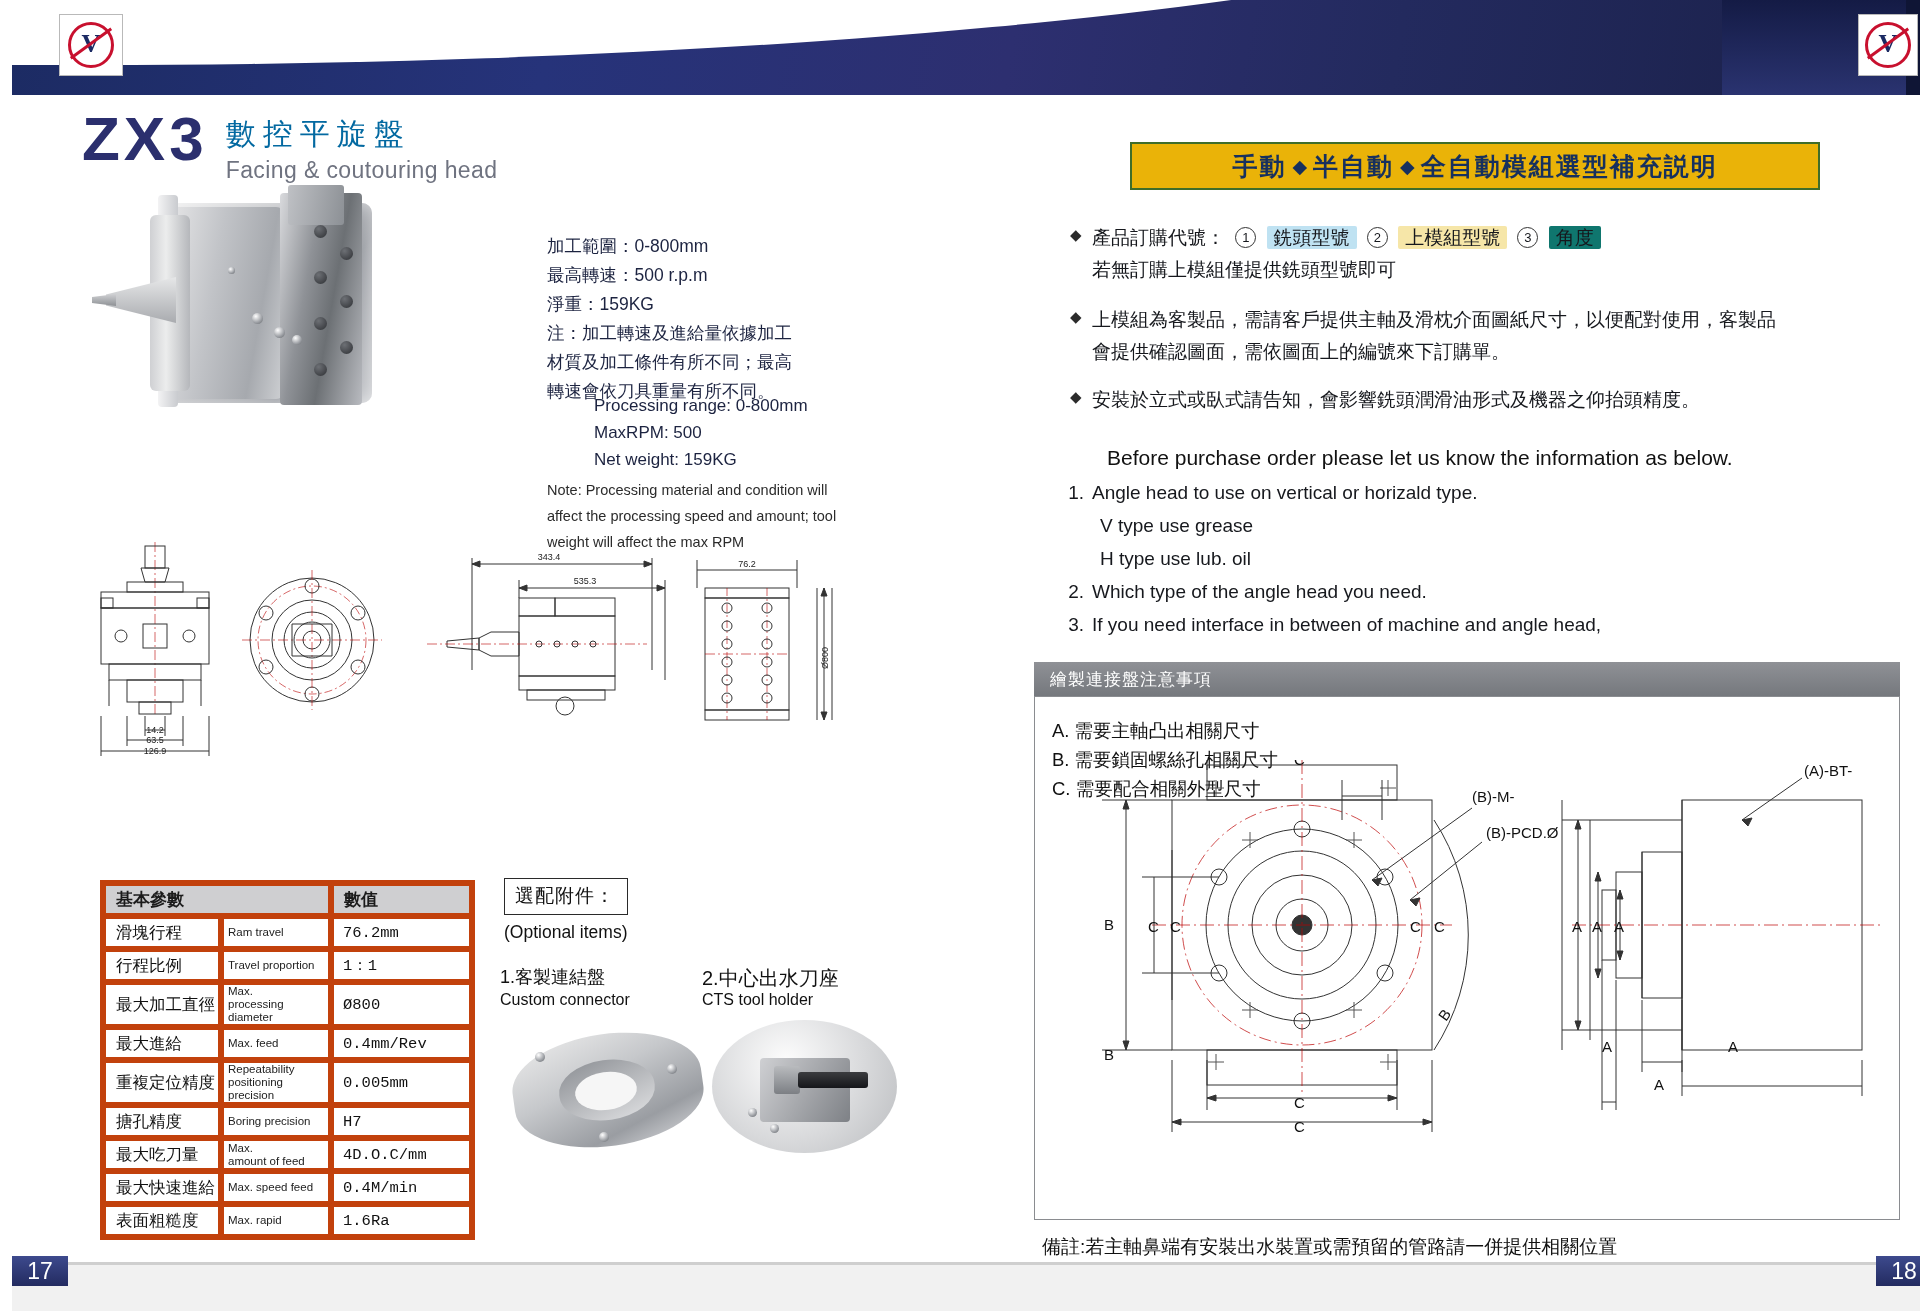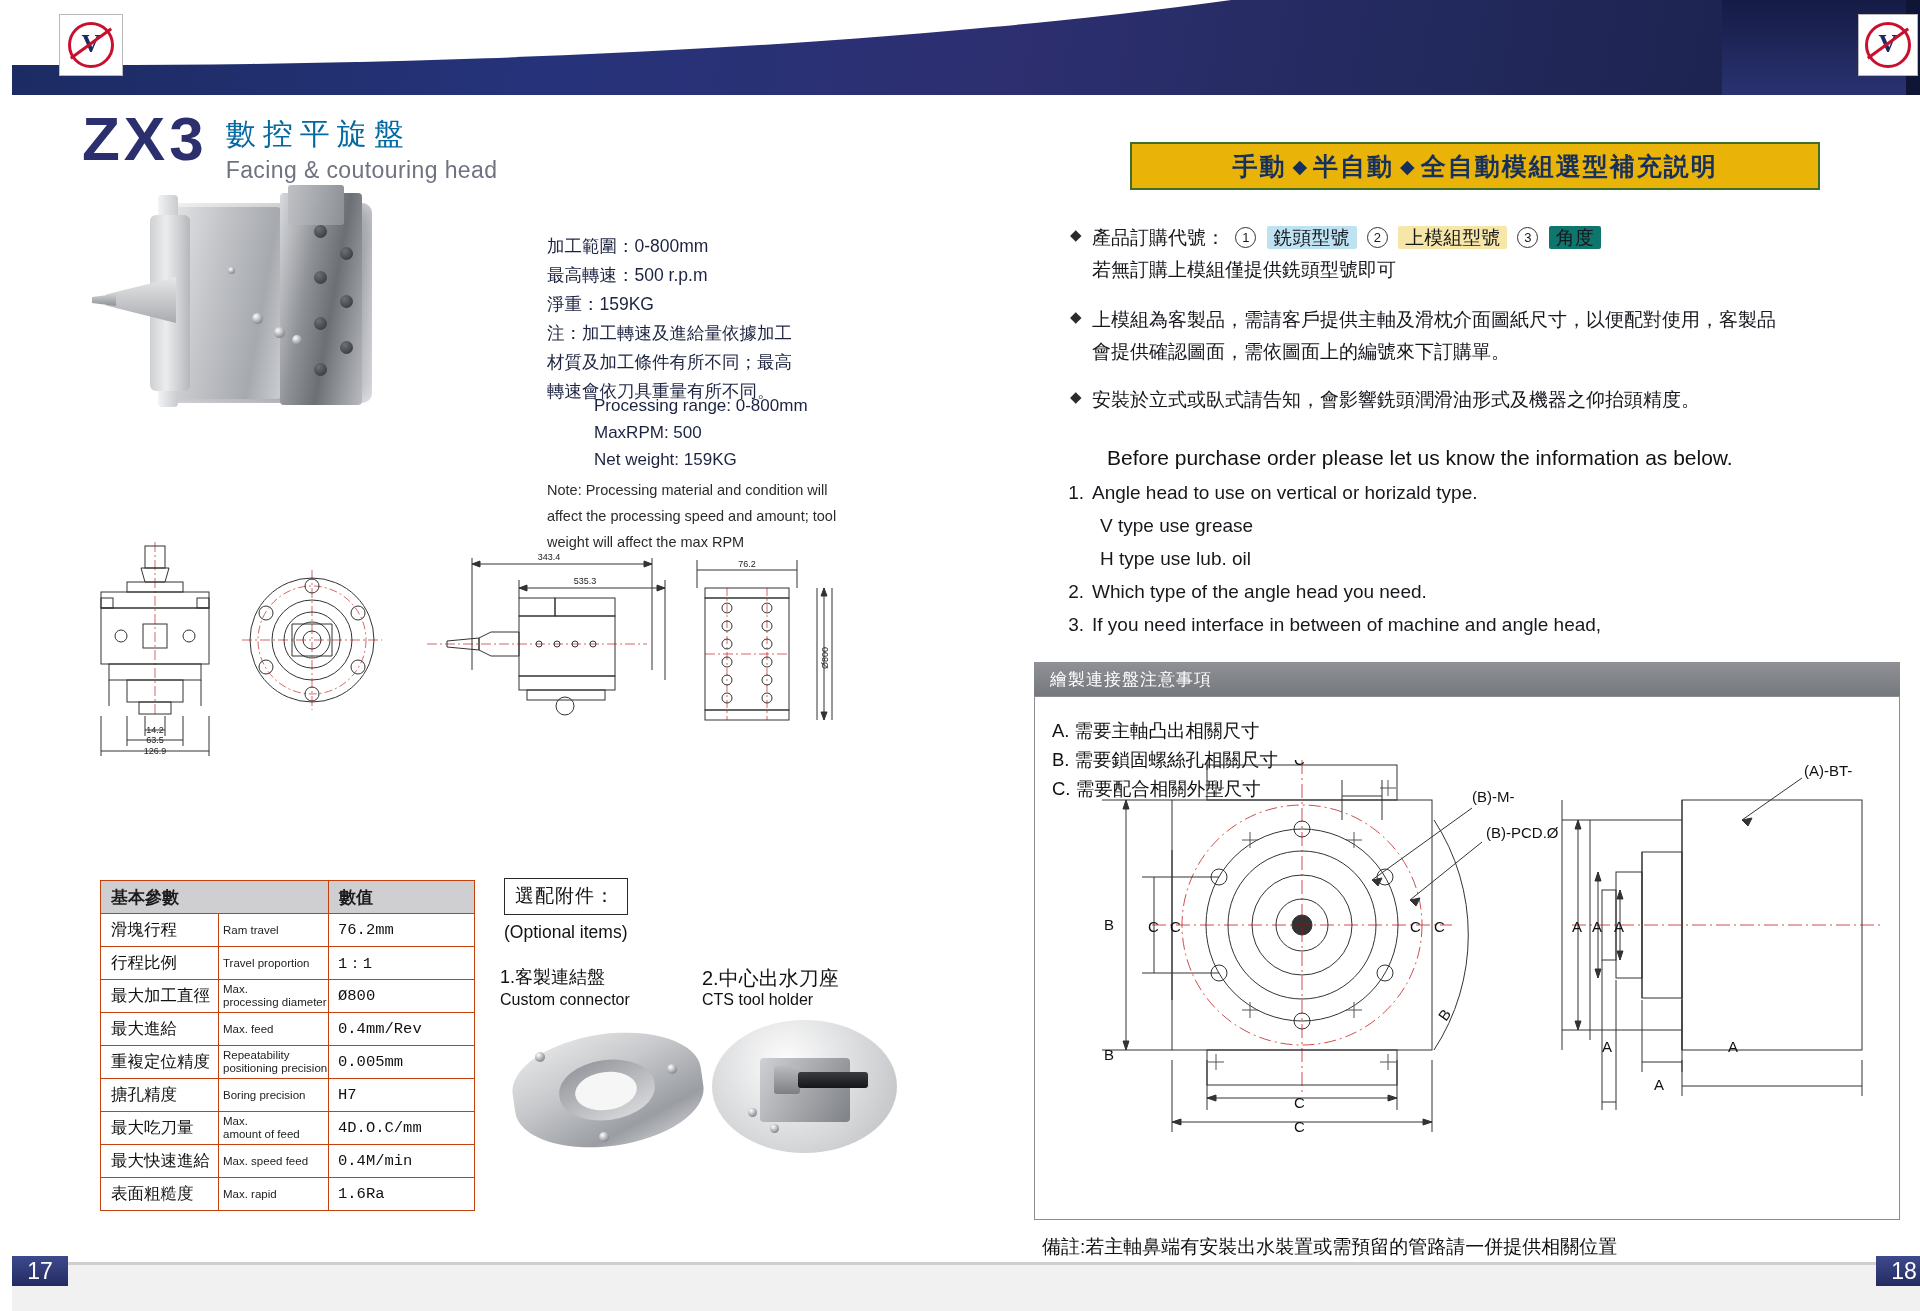--- a/index.html
+++ b/index.html
@@ -130,21 +130,21 @@
   .spec-cn { position:absolute; left:535px; top:232px; width:330px; font-size:17.5px; line-height:29px; color:#1c2340; }
   .spec-en { position:absolute; left:535px; top:392px; width:340px; font-size:17px; line-height:27px; color:#1c2340;margin-left:47px; }
   .spec-note-en { position:absolute; left:535px; top:477px; width:350px; font-size:14.5px; line-height:26px; color:#2b2b2b; }
 
   
   .draw-area { position:absolute; left:75px; top:540px; width:830px; height:310px; }
   .draw-area svg { display:block; }
 
   
   .ptable { position:absolute; left:88px; top:880px; width:375px; border-collapse:collapse; }
-  .ptable td, .ptable th { border:1px solid #c2410c; height:33px; }
+  .ptable td, .ptable th { border:6px solid #c2410c; height:33px; }
   .ptable thead th {
     background:#cfcfd1; font-size:17px; color:#1b1b1b; font-weight:bold; text-align:left; padding-left:10px;
   }
   .ptable td.c1 { padding-left:10px; font-size:16.5px; color:#111; width:118px; white-space:nowrap; }
   .ptable td.c2 { font-size:11.5px; color:#222; line-height:13px; padding-left:4px; width:110px; }
   .ptable td.c3 { font-size:15.5px; color:#111; padding-left:9px; font-family:"Liberation Mono", monospace; }
 
   
   .opt-title-box {
     position:absolute; left:492px; top:878px; padding:4px 12px 5px 10px;

